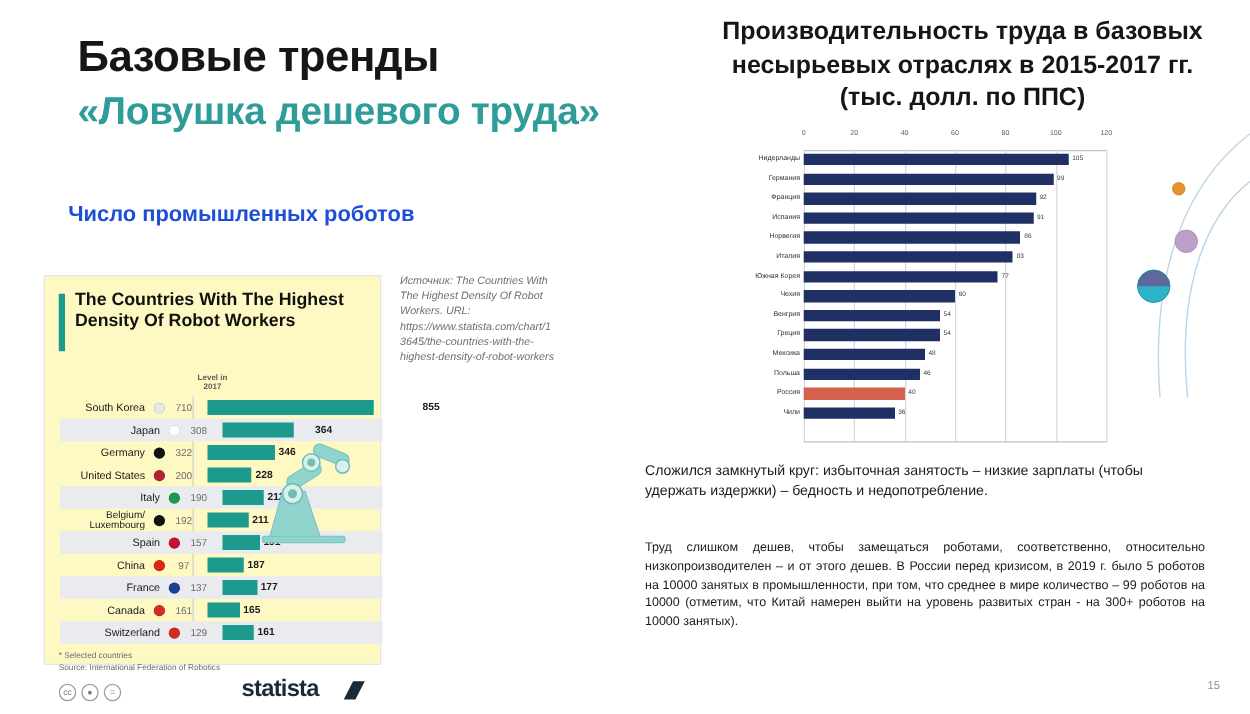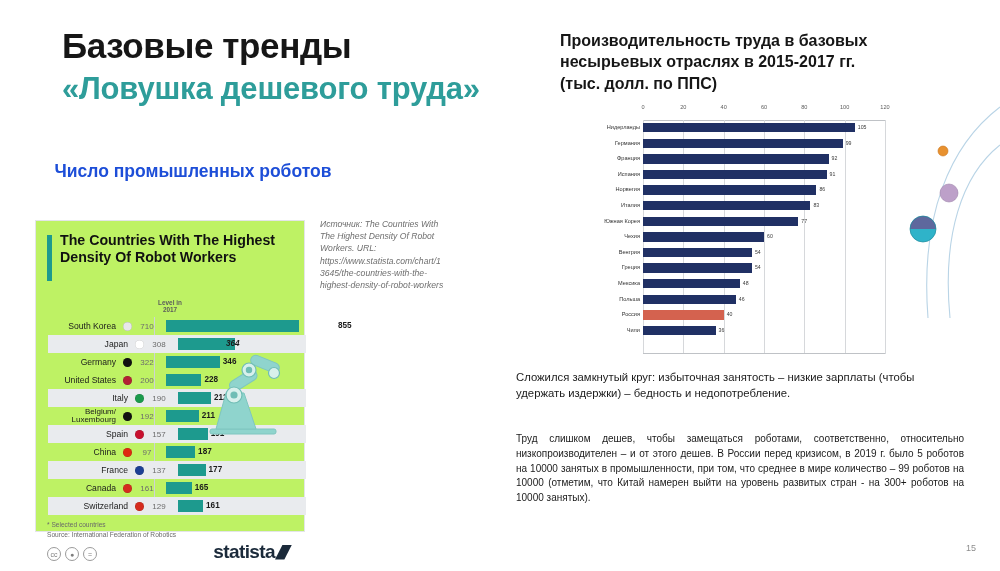--- a/index.html
+++ b/index.html
@@ -36,21 +36,21 @@
   .source-note{
     position:absolute;left:320px;top:218px;width:125px;
     font-size:8.6px;line-height:1.42;font-style:italic;
     color:#6f6f6f;font-family:"Liberation Sans", sans-serif;
     word-break:break-word;
   }
 
   
   .statista{
     position:absolute;left:35px;top:220px;width:270px;height:312px;
-    background:#bef264;border:1px solid #e3e5e8;box-sizing:border-box;
+    background:#fef9c3;border:1px solid #e3e5e8;box-sizing:border-box;
     font-family:"Liberation Sans", sans-serif;
   }
   .st-accent{
     position:absolute;left:11px;top:14px;width:5px;height:46px;background:#1d9a8e;
   }
   .st-title{
     position:absolute;left:24px;top:11px;width:236px;
     font-size:14.2px;font-weight:bold;line-height:1.18;color:#111;
   }
   .st-sub{
@@ -89,33 +89,33 @@
     position:absolute;left:118px;top:96px;width:1px;height:198px;background:#cfd2d6;
   }
   .st-foot1{position:absolute;left:11px;top:300px;font-size:6.6px;color:#6a6a6a;}
   .st-foot2{position:absolute;left:11px;top:310px;font-size:6.6px;color:#6a6a6a;}
   .st-cc{position:absolute;left:11px;top:326px;display:flex;gap:4px;}
   .cc-ico{
     width:12px;height:12px;border-radius:50%;border:1px solid #9b9b9b;
     color:#7d7d7d;font-size:7px;display:flex;align-items:center;justify-content:center;
   }
   .st-logo{
-    position:absolute;right:12px;top:320px;display:flex;align-items:center;gap:0;
+    position:absolute;right:12px;top:320px;display:flex;align-items:center;gap:20px;
   }
   .st-logo-text{font-size:19px;font-weight:bold;color:#1b2a3a;letter-spacing:-0.6px;}
   .st-logo-mark{
     width:17px;height:15px;background:#1b2a3a;
     clip-path:polygon(0 100%,55% 100%,100% 0,45% 0);
   }
   .robot-arm{position:absolute;right:14px;top:124px;width:86px;height:96px;}
 
   
   .r-title{
-    position:absolute;left:560px;top:30px;width:420px;text-align:left;
-    font-size:16px;font-weight:bold;line-height:1.33;color:#161616;
+    position:absolute;left:560px;top:12px;width:420px;text-align:center;
+    font-size:20px;font-weight:bold;line-height:1.33;color:#161616;
   }
   .chart{
     position:absolute;left:595px;top:104px;width:290px;height:258px;
   }
   .c-plot{position:absolute;left:48px;top:16px;right:0;bottom:8px;}
   .c-axislabels{position:absolute;left:48px;top:0;right:0;height:14px;}
   .c-tick{
     position:absolute;top:0;font-size:5.6px;color:#5d5d5d;
     transform:translateX(-50%);
   }
@@ -188,21 +188,21 @@
           </div>
         </div>
         <div class="st-row alt">
           <div class="st-name">Japan</div>
           <div class="st-flag">
             <span class="flagdot" style="background: rgb(255, 255, 255);"></span>
           </div>
           <div class="st-level">308</div>
           <div class="st-barwrap">
             <div class="st-bar" style="width: 56.6222px;"></div>
-            <div class="st-val" style="left: 45px; font-style: italic;">364</div>
+            <div class="st-val" style="left: 71px;">364</div>
           </div>
         </div>
         <div class="st-row">
           <div class="st-name">Germany</div>
           <div class="st-flag">
             <span class="flagdot" style="background: rgb(17, 17, 17);"></span>
           </div>
           <div class="st-level">322</div>
           <div class="st-barwrap">
             <div class="st-bar" style="width: 53.8222px;"></div>

